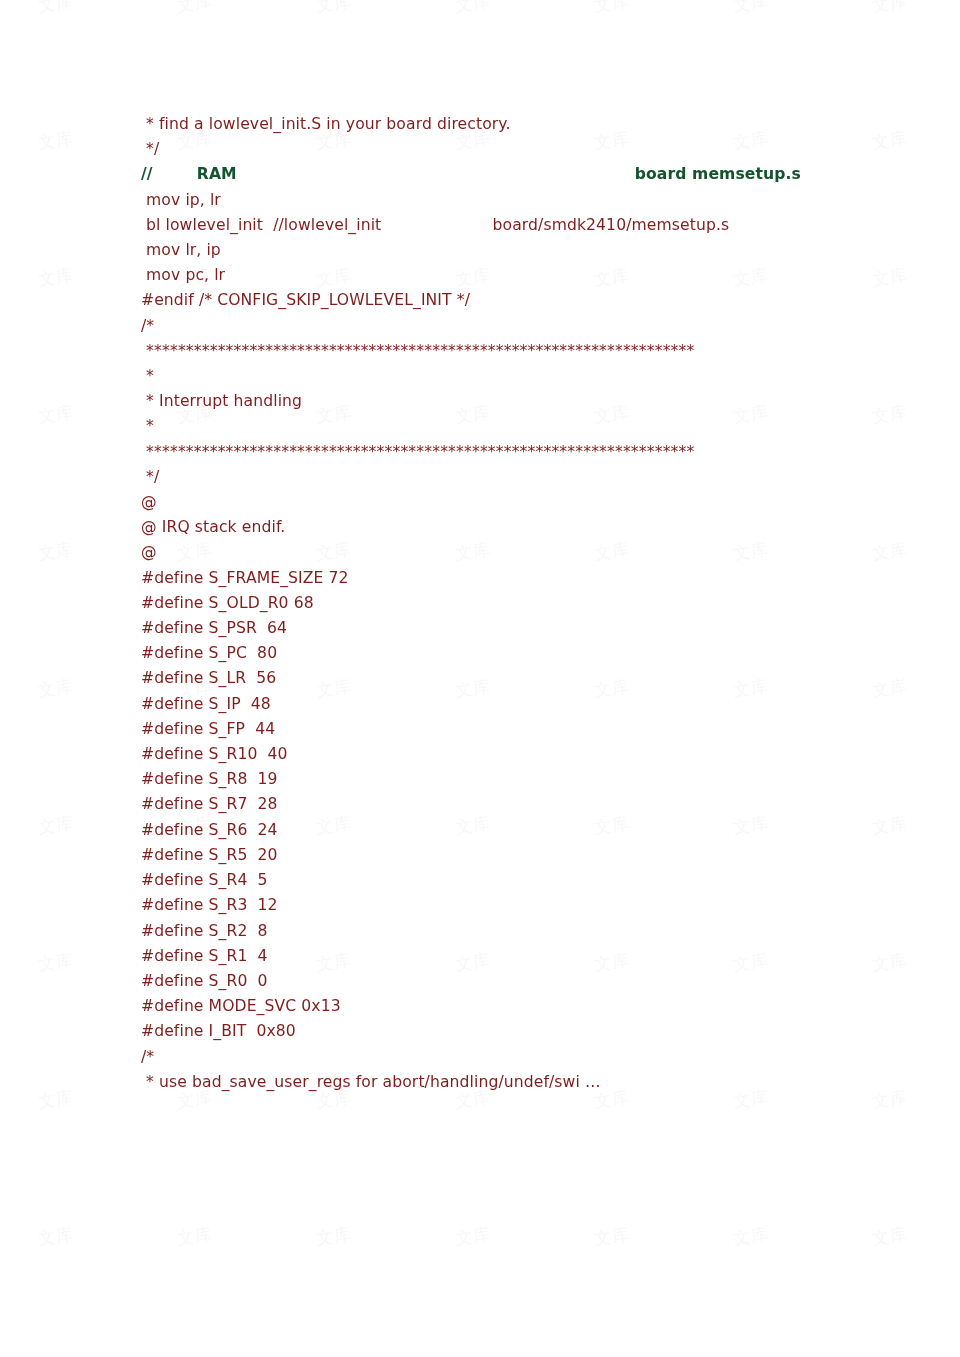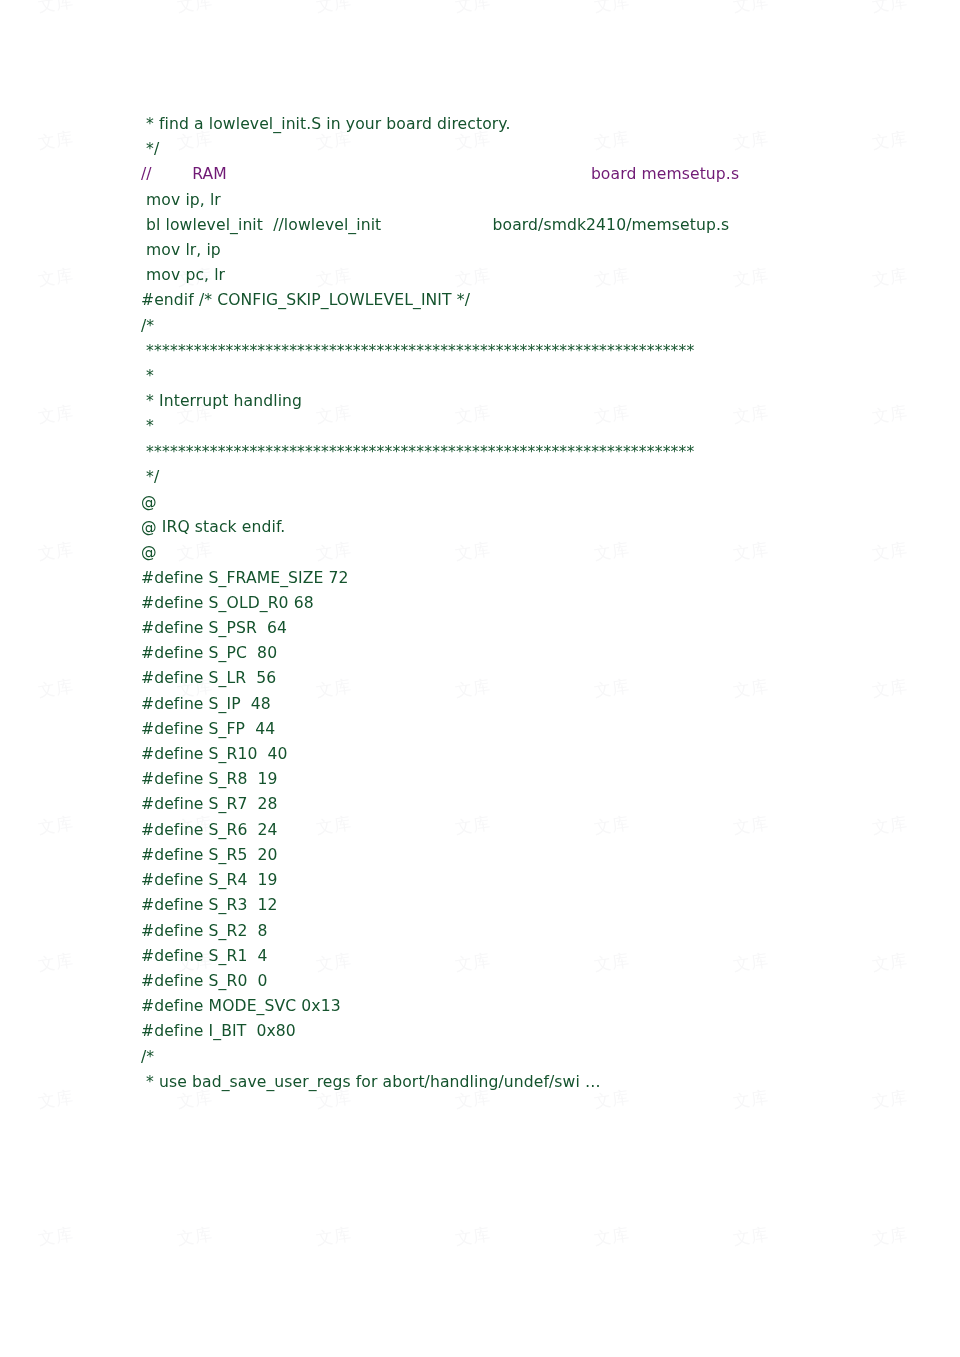--- a/index.html
+++ b/index.html
@@ -44,29 +44,30 @@
   #code-block {
     position: absolute;
     left: 141px;
     top: 112px;
     width: 700px;
   }
 
   .code-line {
     font-size: 15.6px;
     line-height: 25.2px;
-    color: #14532d;
+    color: #7f1d1d;
     white-space: pre-wrap;
     word-break: break-word;
     font-family: "DejaVu Sans", "Liberation Sans", sans-serif;
     letter-spacing: 0.1px;
   }
 
   .code-line.comment-green {
-    color: #701a75;
+    color: #14532d;
+    font-weight: bold;
   }
 
   .code-line.stars {
     letter-spacing: 0.15px;
   }
 </style>
 </head>
 <body>
 
 <div id="watermark-layer">
@@ -167,21 +168,21 @@
       <div class="code-line">#define S_PSR  64</div>
       <div class="code-line">#define S_PC  80</div>
       <div class="code-line">#define S_LR  56</div>
       <div class="code-line">#define S_IP  48</div>
       <div class="code-line">#define S_FP  44</div>
       <div class="code-line">#define S_R10  40</div>
       <div class="code-line">#define S_R8  19</div>
       <div class="code-line">#define S_R7  28</div>
       <div class="code-line">#define S_R6  24</div>
       <div class="code-line">#define S_R5  20</div>
-      <div class="code-line">#define S_R4  19</div>
+      <div class="code-line">#define S_R4  5</div>
       <div class="code-line">#define S_R3  12</div>
       <div class="code-line">#define S_R2  8</div>
       <div class="code-line">#define S_R1  4</div>
       <div class="code-line">#define S_R0  0</div>
       <div class="code-line">#define MODE_SVC 0x13</div>
       <div class="code-line">#define I_BIT  0x80</div>
       <div class="code-line">/*</div>
       <div class="code-line"> * use bad_save_user_regs for abort/handling/undef/swi …</div>
     </div>
 </div>

